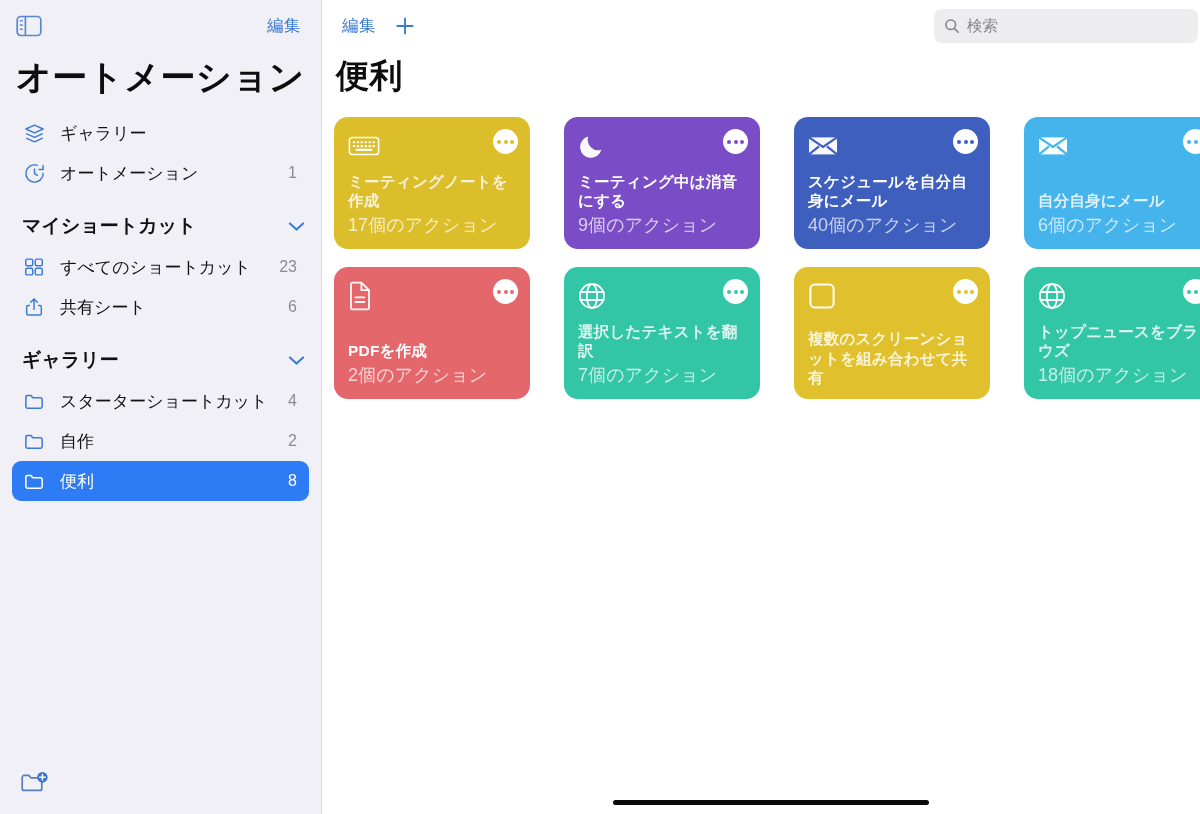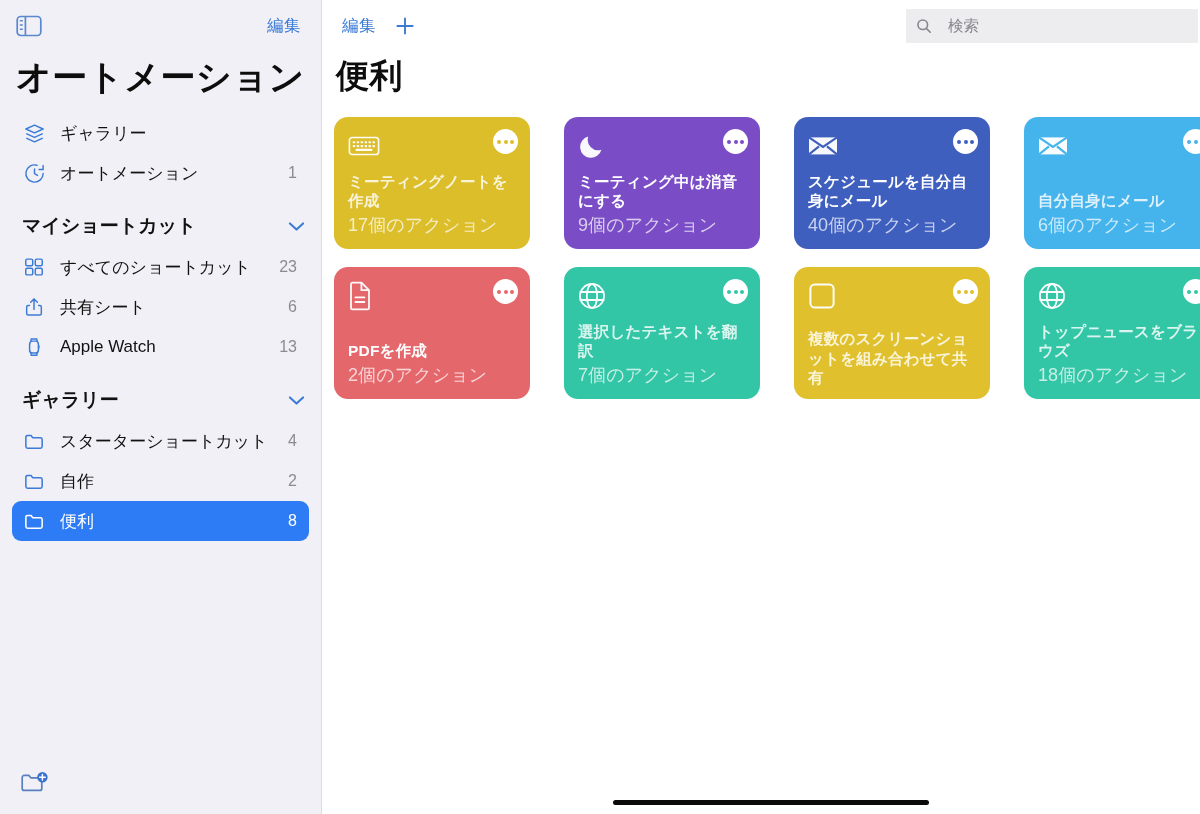--- a/index.html
+++ b/index.html
@@ -60,22 +60,22 @@
 
   
   .main { flex: 1 1 auto; background: #fff; position: relative; height: 814px; }
   .main-topbar {
     height: 52px; display: flex; align-items: center; padding: 0 22px 0 20px; gap: 18px;
   }
   .m-edit { color: #3B7BD6; font-size: 16.5px; letter-spacing: .5px; }
   .m-plus { color: #3B7BD6; display: flex; align-items: center; }
   .spacer { flex: 1 1 auto; }
   .searchbox {
-    width: 292px; height: 34px; background: #EDEDF0; border-radius: 0;
-    display: flex; align-items: center; gap: 16px; padding: 0 10px;
+    width: 264px; height: 34px; background: #EDEDF0; border-radius: 8px;
+    display: flex; align-items: center; gap: 7px; padding: 0 10px;
   }
   .searchbox .sicon { color: #86868c; display: flex; }
   .searchbox .sph { color: #86868c; font-size: 15.5px; }
 
   .main-title {
     font-size: 33px; font-weight: 700; color: #0d0d0d;
     padding: 2px 0 0 14px; letter-spacing: .5px;
   }
 
   .grid {
@@ -185,32 +185,20 @@
         <svg width="22" height="22" viewBox="0 0 24 24" fill="none" stroke="#3B7BD6" stroke-width="1.6" stroke-linecap="round" stroke-linejoin="round">
           <path d="M7 10.4H5.6A1.6 1.6 0 0 0 4 12v7.2a1.6 1.6 0 0 0 1.6 1.6h12.8A1.6 1.6 0 0 0 20 19.2V12a1.6 1.6 0 0 0-1.6-1.6H17"></path>
           <path d="M12 14.6V3.4"></path>
             <path d="M8.4 6.8 12 3.2l3.6 3.6"></path>
         </svg>
       </span>
       <span class="lbl">共有シート</span>
       <span class="cnt">6</span>
     </div>
 
-    <div class="sb-row">
-      <span class="ico">
-        <svg width="22" height="22" viewBox="0 0 24 24" fill="none" stroke="#3B7BD6" stroke-width="1.6" stroke-linecap="round">
-          <rect x="7.2" y="5.6" width="9.6" height="13" rx="3.4"></rect>
-          <path d="M8.6 5.6 9 3.2h6l.4 2.4"></path>
-          <path d="M8.6 18.6 9 21h6l.4-2.4"></path>
-          <path d="M17.3 10.6v2.6"></path>
-        </svg>
-      </span>
-      <span class="lbl">Apple Watch</span>
-      <span class="cnt">13</span>
-    </div>
 
     <div class="sb-section">
       <span class="stitle">ギャラリー</span>
       <span class="chev">
         <svg width="17" height="11" viewBox="0 0 18 11" fill="none" stroke="#3B7BD6" stroke-width="2.2" stroke-linecap="round" stroke-linejoin="round">
             <path d="M2 2.2 9 8.8l7-6.6"></path>
           </svg>
       </span>
     </div>
 

